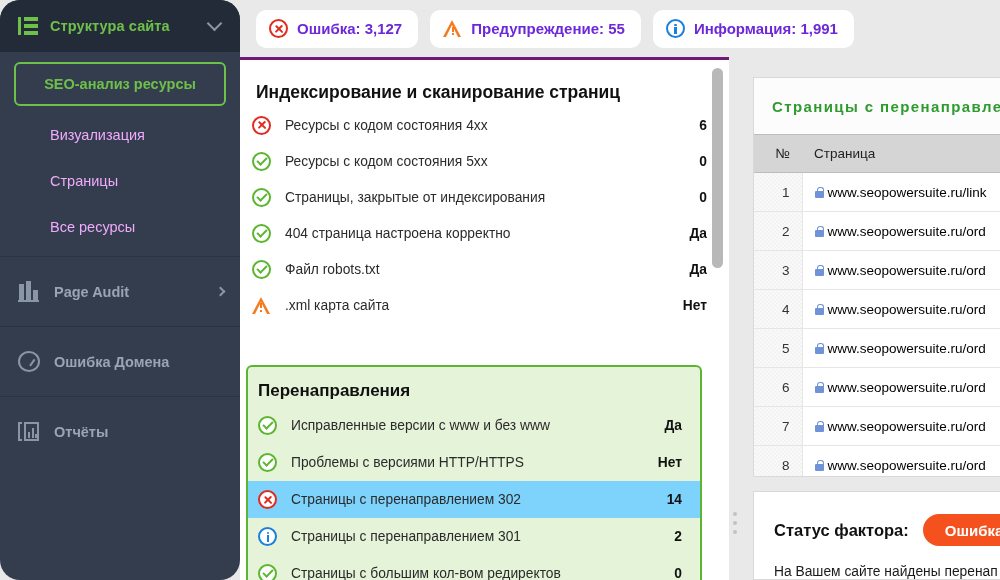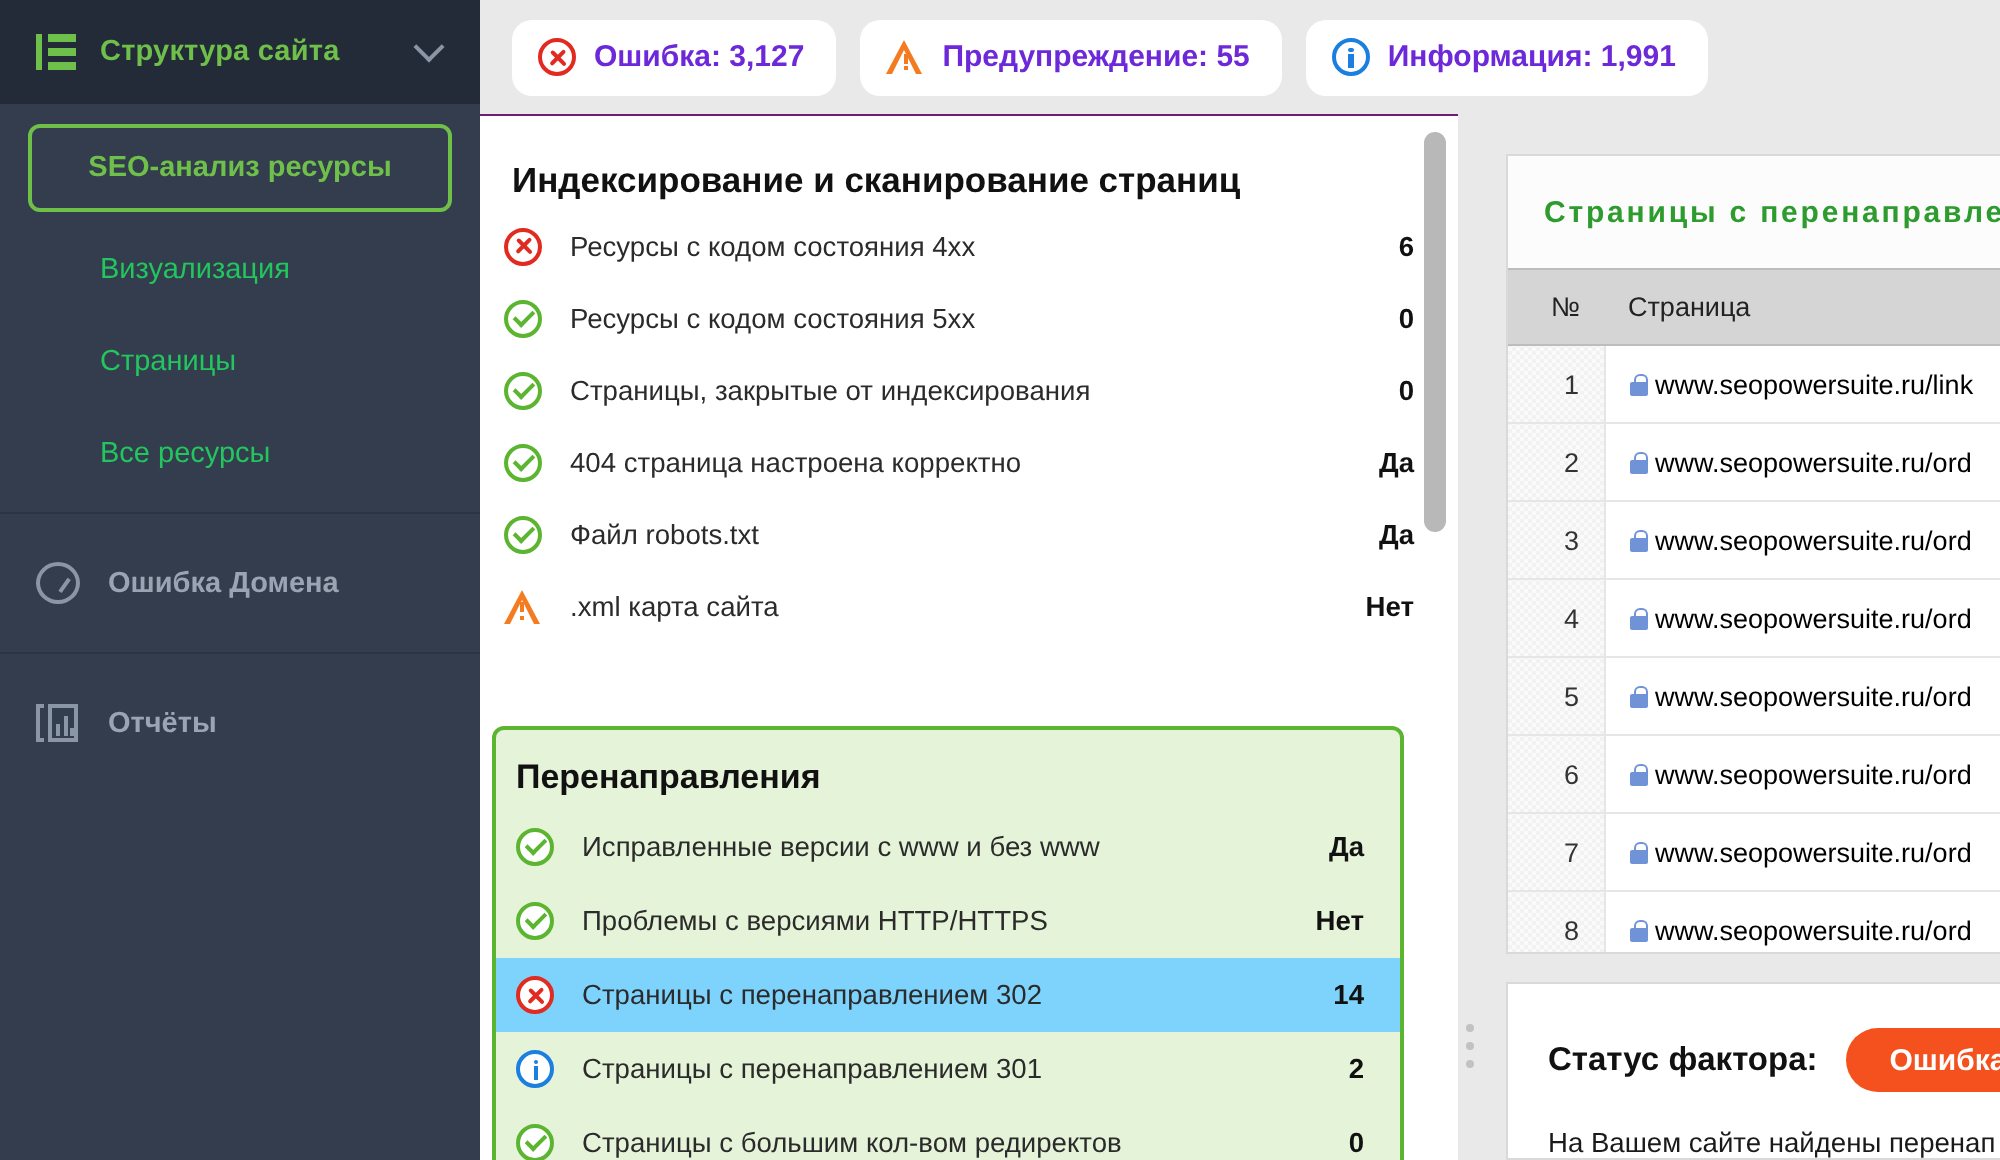--- a/index.html
+++ b/index.html
@@ -11,20 +11,21 @@
   }
   .app { position: relative; width: 1000px; height: 580px; display: flex; }
 
   
   .sidebar {
     width: 240px; height: 580px;
     background: #333d4d;
     flex: 0 0 240px;
     position: relative;
     overflow: hidden;
+    border-radius: 20px;
   }
   .sb-header {
     height: 52px;
     background: #242b38;
     display: flex; align-items: center;
     padding: 0 14px 0 18px;
     position: relative;
   }
   .sb-header .sb-title {
     color: #6ec04a;
@@ -61,21 +62,21 @@
   .sb-active {
     border: 2px solid #6ec04a;
     border-radius: 6px;
     height: 44px;
     display: flex; align-items: center; justify-content: center;
     color: #6ec04a; font-size: 14.5px; font-weight: bold;
   }
   .sb-link {
     height: 46px; display: flex; align-items: center;
     padding-left: 50px;
-    color: #22c55e; font-size: 14.5px;
+    color: #f0abfc; font-size: 14.5px;
   }
 
   .sb-row {
     height: 70px; display: flex; align-items: center;
     padding: 0 16px 0 18px;
     border-top: 1px solid #2b3442;
     color: #9aa4b3; font-size: 14.5px; font-weight: bold;
   }
   .sb-row .lbl { margin-left: 14px; flex: 1; }
   .sb-ico { width: 22px; height: 22px; flex: 0 0 22px; position: relative; }
@@ -175,21 +176,21 @@
     width: 2.2px; height: 2.2px; background: #f47b20;
   }
 
   
   .panes { flex: 1; display: flex; position: relative; overflow: hidden; }
 
   .left-pane {
     width: 489px; flex: 0 0 489px;
     background: #ffffff;
     position: relative; overflow: hidden;
-    border-top: 1px solid #701a75;
+    border-top: 3px solid #701a75;
   }
   .lp-scroll { position: absolute; inset: 0; overflow: hidden; }
   .section-title {
     font-size: 17.5px; font-weight: bold; color: #111;
     padding: 22px 0 4px 16px;
   }
   .chk-row {
     height: 36px; display: flex; align-items: center;
     padding: 0 22px 0 12px; font-size: 13.8px; color: #2b2b2b;
   }
@@ -325,20 +326,30 @@
         <span>Визуализация</span>
       </div>
       <div class="sb-link">
         <span>Страницы</span>
       </div>
       <div class="sb-link">
         <span>Все ресурсы</span>
       </div>
     </div>
 
+    <div class="sb-row">
+      <span class="sb-ico ico-audit">
+        <i class="c1"></i>
+          <i class="c2"></i>
+          <i class="c3"></i>
+          <i class="base"></i>
+      </span>
+      <span class="lbl">Page Audit</span>
+      <span class="chev-right"></span>
+    </div>
 
     <div class="sb-row">
       <span class="sb-ico ico-gauge"></span>
       <span class="lbl">Ошибка Домена</span>
     </div>
 
     <div class="sb-row">
       <span class="sb-ico ico-report">
         <i class="book"></i>
           <i class="pg"></i>

